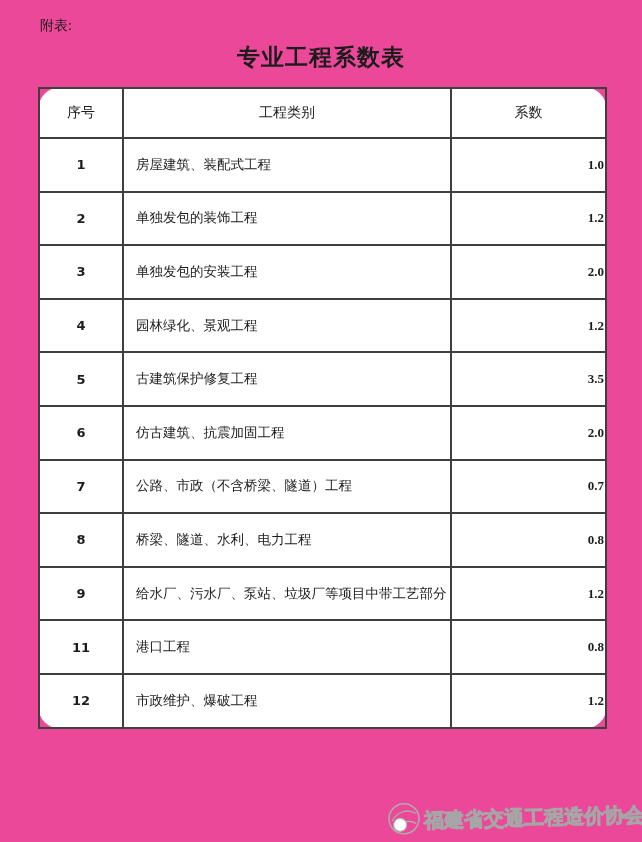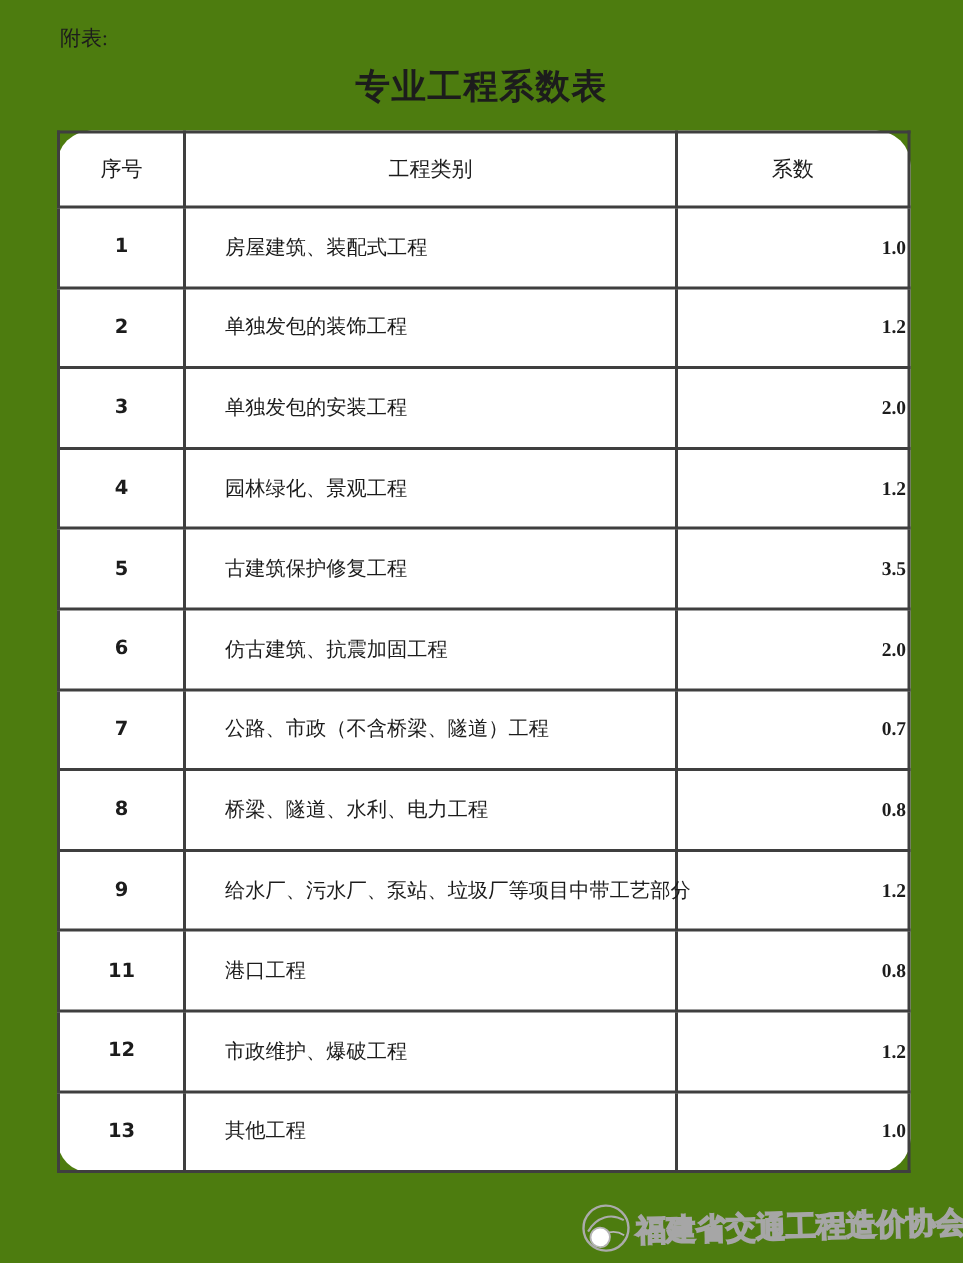--- a/index.html
+++ b/index.html
@@ -1,20 +1,20 @@
 <!DOCTYPE html>
 <html><head>
 <meta charset="utf-8">
 <style>
   html, body { margin: 0; padding: 0; background: #ffffff; }
   #page {
     position: relative;
     width: 642px;
     height: 842px;
-    background: #4d7c0f;
+    background: #ec4899;
     overflow: hidden;
     font-family: "Liberation Serif", "DejaVu Serif", serif;
     color: #1c1c1c;
   }
   .annotation {
     position: absolute;
     left: 40px;
     top: 17px;
     font-size: 14px;
     color: #1c1c1c;
@@ -55,21 +55,21 @@
   table.coef-table td { height: 49.6px; }
   td.col-no {
     text-align: center;
     font-family: "DejaVu Sans", "Liberation Sans", sans-serif;
     font-size: 13px;
     font-weight: bold;
     color: #1c1c1c;
   }
   td.col-cat {
     text-align: left;
-    padding-left: 26px;
+    padding-left: 12px;
     font-size: 13.5px;
     white-space: nowrap;
     color: #1c1c1c;
   }
   td.col-coef {
     text-align: right;
     font-family: Liberation Serif, serif;
     font-size: 13px;
     font-weight: bold;
     color: #1c1c1c;
@@ -179,25 +179,20 @@
         <tr>
           <td class="col-no">11</td>
           <td class="col-cat">港口工程</td>
           <td class="col-coef">0.8</td>
         </tr>
         <tr>
           <td class="col-no">12</td>
           <td class="col-cat">市政维护、爆破工程</td>
           <td class="col-coef">1.2</td>
         </tr>
-        <tr>
-          <td class="col-no">13</td>
-          <td class="col-cat">其他工程</td>
-          <td class="col-coef">1.0</td>
-        </tr>
       </tbody>
   </table>
 
   <div class="watermark">
     <div class="wm-line"></div>
     <span class="wm-logo">
       <svg width="36" height="36" viewBox="0 0 36 36" fill="none">
         <circle cx="18" cy="18" r="15" stroke="#ababab" stroke-width="1.6" fill="none"></circle>
         <path d="M6 20 C 12 10, 22 8, 30 13" stroke="#ababab" stroke-width="1.4" fill="none"></path>
         <path d="M10 27 C 16 20, 24 19, 30 23" stroke="#b5b5b5" stroke-width="1.2" fill="none"></path>

